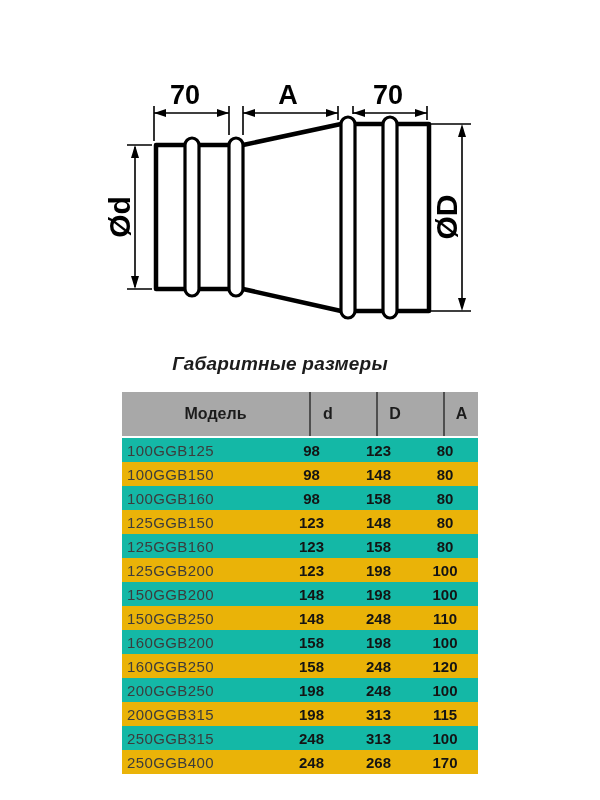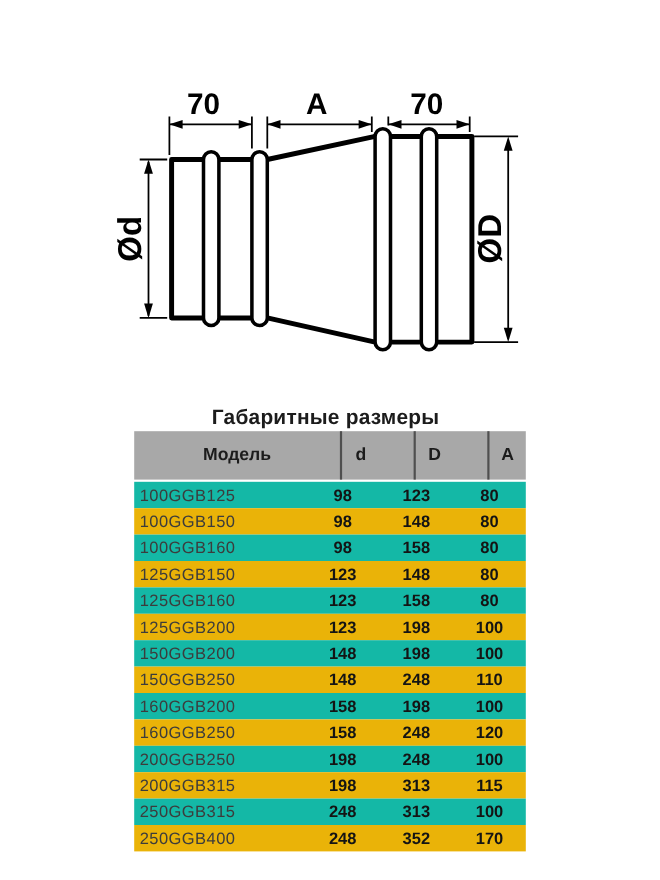--- a/index.html
+++ b/index.html
@@ -10,22 +10,22 @@
   
   .drawing{position:absolute;top:0;left:0;}
   .thick{stroke:#000;stroke-width:4.5;fill:none;stroke-linejoin:round;stroke-linecap:round;}
   .bead{fill:#fff;stroke:#000;stroke-width:3.2;}
   .thin{stroke:#000;stroke-width:1.6;fill:none;}
   .arrow{fill:#000;stroke:none;}
   .dlabel{font-family:"Liberation Sans",sans-serif;font-size:27px;font-weight:bold;fill:#000;}
   .dlabel.big{font-size:30px;}
   
   .sec-title{
-    position:absolute;top:353px;left:0;width:560px;margin:16px;
-    text-align:center;font-size:19px;font-weight:bold;color:#1c1c1c;letter-spacing:.2px;
+    position:absolute;top:353px;left:0;width:560px;margin:0;
+    text-align:center;font-size:19px;font-weight:bold;color:#1c1c1c;letter-spacing:.2px;font-style:italic;
   }
   
   .dim-table{position:absolute;top:392px;left:122px;width:356px;}
   .thead{
     display:grid;grid-template-columns:156px 67px 67px 66px;
     height:44px;background:#a8a8a8;margin-bottom:2px;
   }
   .th{
     display:flex;align-items:center;justify-content:center;
     font-weight:bold;font-size:16px;color:#1c1c1c;border-left:2px solid #4f4f4f;margin-left:31px;
@@ -161,16 +161,16 @@
   </div>
   <div class="row alt">
     <div class="td model">250GGB315</div>
     <div class="td num">248</div>
     <div class="td num">313</div>
     <div class="td num">100</div>
   </div>
   <div class="row">
     <div class="td model">250GGB400</div>
     <div class="td num">248</div>
-    <div class="td num">352</div>
+    <div class="td num">268</div>
     <div class="td num">170</div>
   </div>
 </div>
 
 </body></html>

